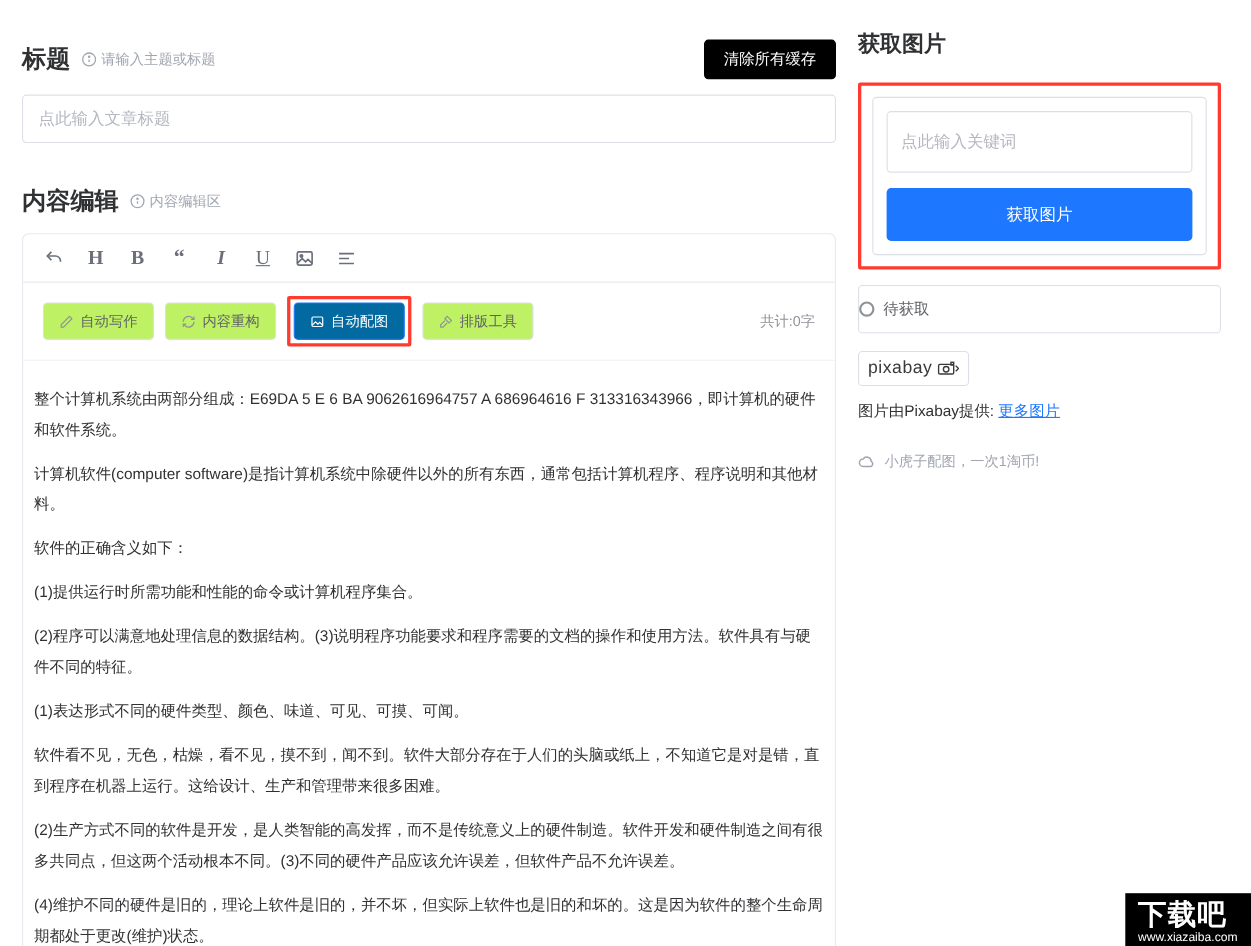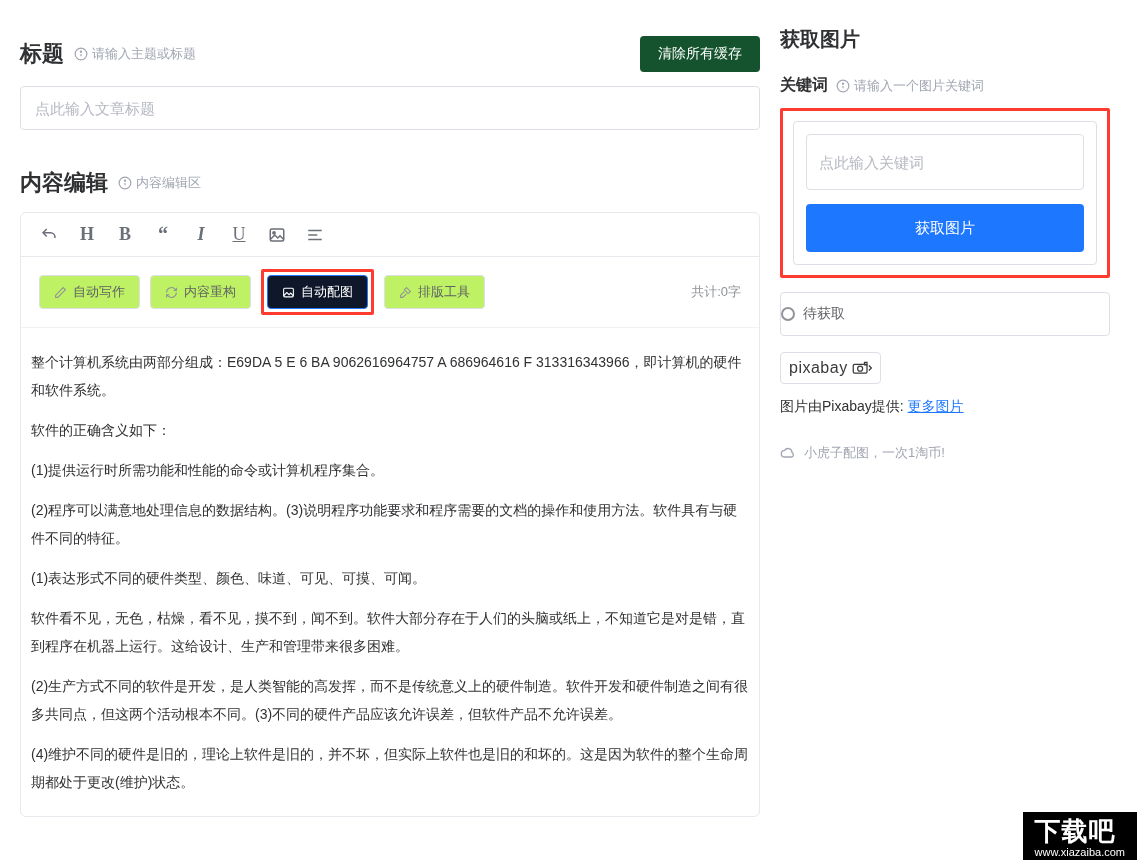--- a/index.html
+++ b/index.html
@@ -14,21 +14,21 @@
 .main-col { flex: 0 0 740px; }
 .side-col { flex: 0 0 330px; }
 
 
 .section-head { display: flex; align-items: center; margin-bottom: 14px; margin-top: 16px; }
 .section-head h2 { font-size: 22px; font-weight: 600; color: #303133; margin-right: 10px; }
 .hint { display: inline-flex; align-items: center; gap: 4px; color: #a0a5b0; font-size: 13px; }
 .hint svg { width: 14px; height: 14px; }
 .spacer { flex: 1; }
 .clear-cache-btn {
-  background: #14532d; color: #fff; border: none; padding: 9px 18px;
+  background: #000000; color: #fff; border: none; padding: 9px 18px;
   border-radius: 4px; font-size: 14px; cursor: pointer;
 }
 
 .title-input {
   width: 100%; height: 44px; padding: 0 14px; font-size: 15px;
   border: 1px solid #dcdfe6; border-radius: 4px; color: #606266;
   margin-bottom: 22px;
 }
 .title-input::placeholder { color: #b5b8c0; }
 
@@ -46,21 +46,21 @@
   border-bottom: 1px solid #f1f2f4;
 }
 .btn-outline {
   display: inline-flex; align-items: center; gap: 6px;
   background: #bef264; border: 1px solid #dcdfe6; color: #606266;
   padding: 7px 14px; border-radius: 4px; font-size: 13px; cursor: pointer;
 }
 .btn-outline svg { width: 13px; height: 13px; color: #909399; }
 .btn-primary {
   display: inline-flex; align-items: center; gap: 6px;
-  background: #0f172a; border: 1px solid #1e77ff; color: #fff;
+  background: #0369a1; border: 1px solid #1e77ff; color: #fff;
   padding: 7px 14px; border-radius: 4px; font-size: 13px; cursor: pointer;
 }
 .btn-primary svg { width: 13px; height: 13px; }
 .highlight-box { border: 3px solid #ff3b30; padding: 3px; border-radius: 2px; }
 .count-label { color: #909399; font-size: 13px; }
 
 .editor-content { padding: 14px 10px; line-height: 2.0; font-size: 14px; color: #303133; }
 .editor-content p { padding: 6px 0; }
 
 
@@ -211,45 +211,35 @@
               <path d="M10 10l-7 7v4h4l7-7"></path>
             </svg>
           <span>排版工具</span>
         </button>
         <div class="spacer"></div>
         <span class="count-label">共计:0字</span>
       </div>
 
       <div class="editor-content">
         <p>整个计算机系统由两部分组成：E69DA 5 E 6 BA 9062616964757 A 686964616 F 313316343966，即计算机的硬件和软件系统。</p>
+        <p>计算机软件(computer software)是指计算机系统中除硬件以外的所有东西，通常包括计算机程序、程序说明和其他材料。</p>
         <p>软件的正确含义如下：</p>
         <p>(1)提供运行时所需功能和性能的命令或计算机程序集合。</p>
         <p>(2)程序可以满意地处理信息的数据结构。(3)说明程序功能要求和程序需要的文档的操作和使用方法。软件具有与硬件不同的特征。</p>
         <p>(1)表达形式不同的硬件类型、颜色、味道、可见、可摸、可闻。</p>
         <p>软件看不见，无色，枯燥，看不见，摸不到，闻不到。软件大部分存在于人们的头脑或纸上，不知道它是对是错，直到程序在机器上运行。这给设计、生产和管理带来很多困难。</p>
         <p>(2)生产方式不同的软件是开发，是人类智能的高发挥，而不是传统意义上的硬件制造。软件开发和硬件制造之间有很多共同点，但这两个活动根本不同。(3)不同的硬件产品应该允许误差，但软件产品不允许误差。</p>
         <p>(4)维护不同的硬件是旧的，理论上软件是旧的，并不坏，但实际上软件也是旧的和坏的。这是因为软件的整个生命周期都处于更改(维护)状态。</p>
       </div>
     </div>
   </div>
 
   <div class="side-col">
     <div class="side-title">获取图片</div>
 
-    <div class="side-sub">
-      <span class="side-sub-label">关键词</span>
-      <span class="side-hint">
-        <svg viewBox="0 0 24 24" fill="none" stroke="currentColor" stroke-width="2">
-            <circle cx="12" cy="12" r="10"></circle>
-            <line x1="12" y1="16" x2="12" y2="12"></line>
-            <circle cx="12" cy="8" r="1" fill="currentColor"></circle>
-          </svg>
-        <span>请输入一个图片关键词</span>
-      </span>
-    </div>
 
     <div class="keyword-area">
       <div class="keyword-inner">
         <input class="keyword-input" type="text" placeholder="点此输入关键词" style="">
         <button class="fetch-btn">获取图片</button>
       </div>
     </div>
 
     <div class="pending-box">
       <span class="circle"></span>

